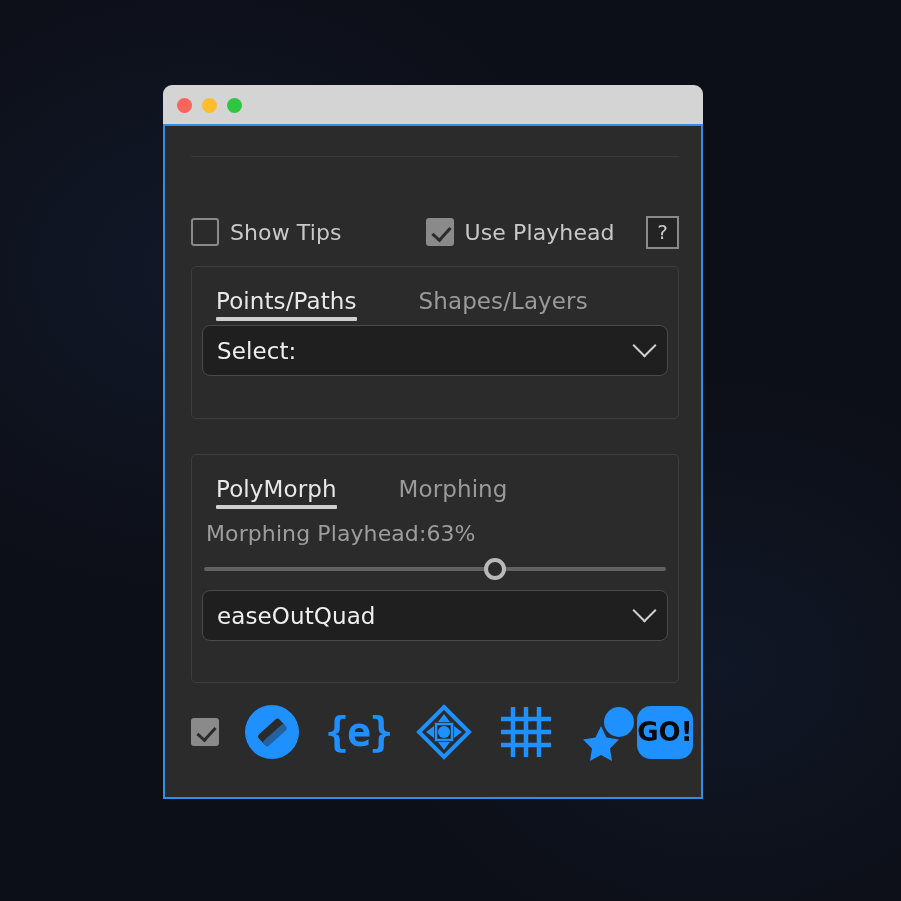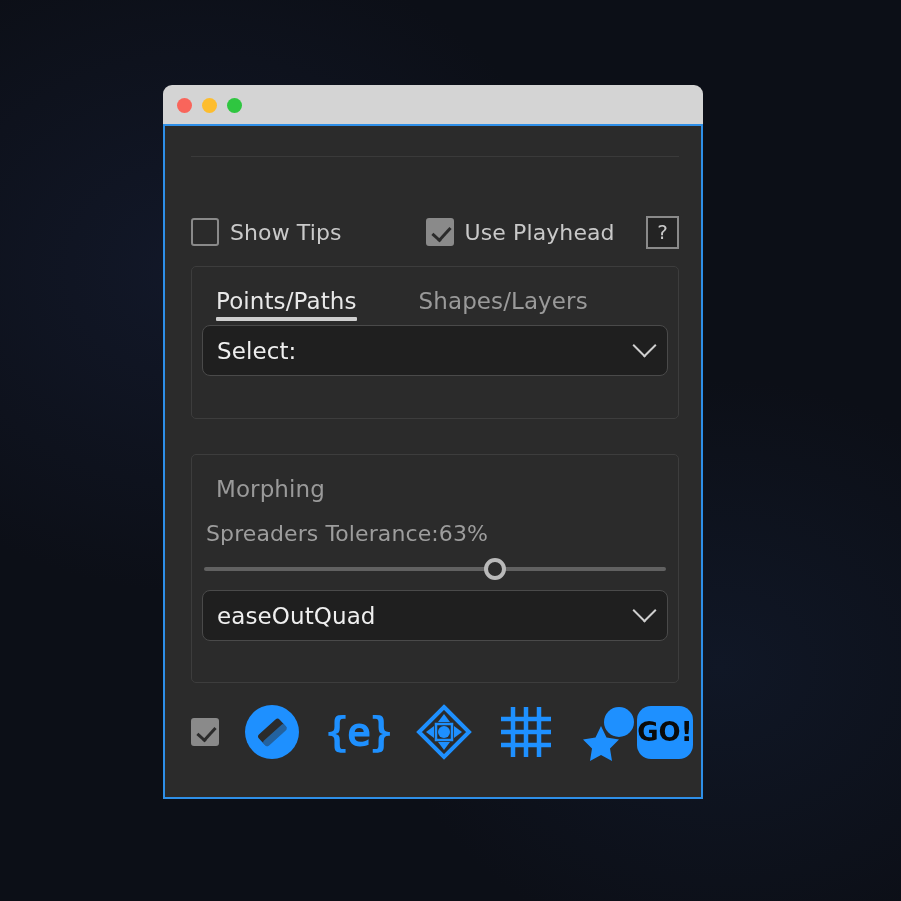--- a/index.html
+++ b/index.html
@@ -323,25 +323,26 @@
           <div class="tab">Shapes/Layers</div>
         </div>
         <div class="select">
           <div class="select-text">Select:</div>
           <div class="chev"></div>
         </div>
       </div>
 
       <div class="groupbox section2">
         <div class="tabrow">
+          <div class="tab active">PolyMorph</div>
           <div class="tab">Morphing</div>
         </div>
 
 
-        <div class="slider-label">Spreaders Tolerance:63%</div>
+        <div class="slider-label">Morphing Playhead:63%</div>
 
         <div class="slider-wrap">
           <div class="slider-track"></div>
           <div class="slider-thumb" id="tol-thumb" style="left: 63%;"></div>
         </div>
 
         <div class="select">
           <div class="select-text">easeOutQuad</div>
           <div class="chev"></div>
         </div>

